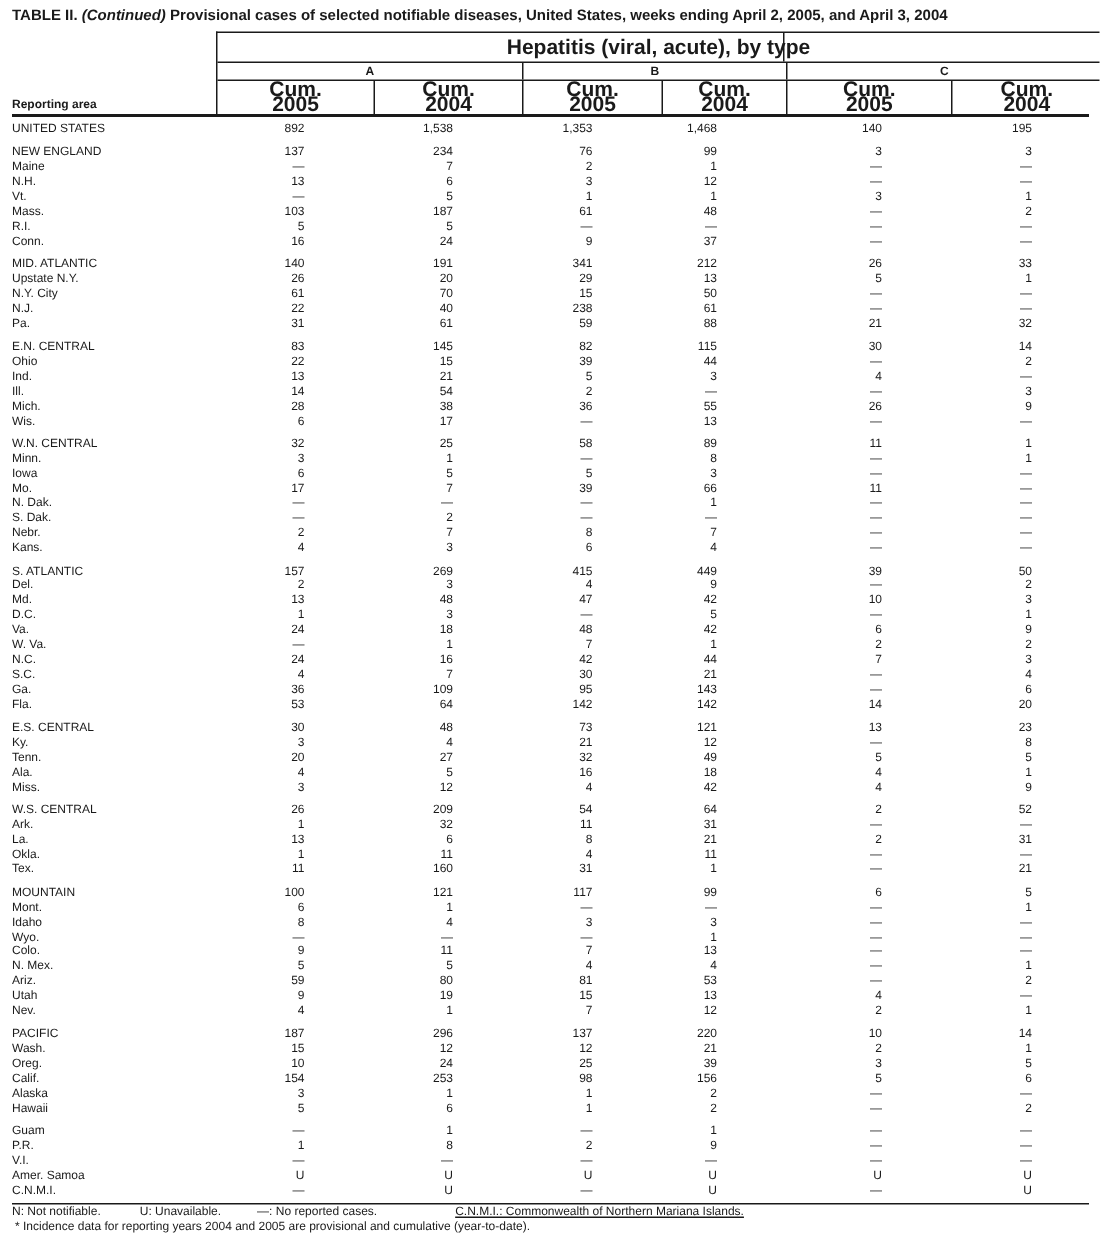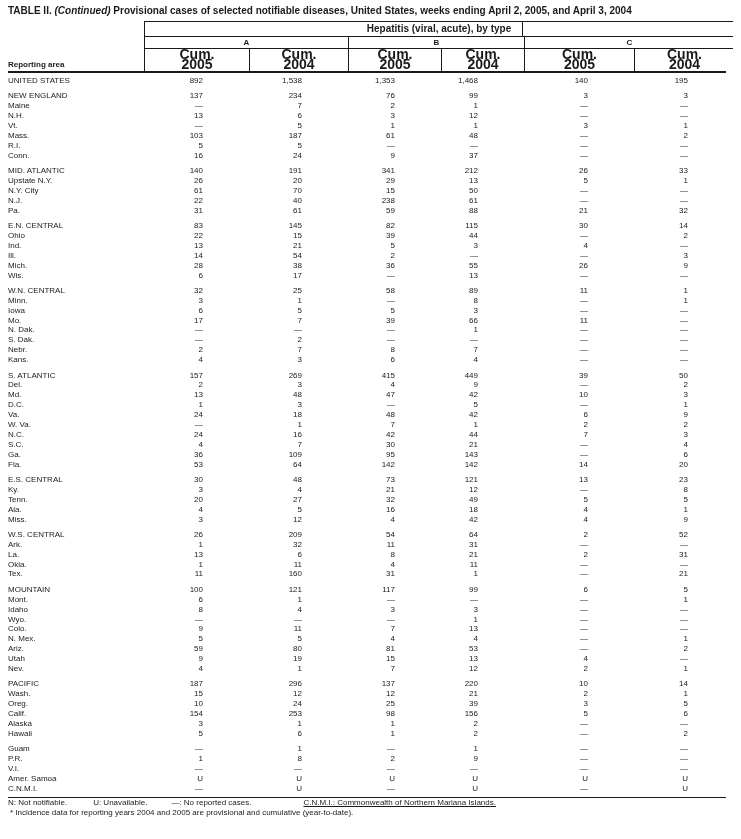--- a/index.html
+++ b/index.html
@@ -25,21 +25,21 @@
     grid-template-columns: 136px 589px;
     border-bottom: 2px solid #1a1a1a;
   }
   .thead-left {
     display: flex; align-items: flex-end;
     font-weight: bold; font-size: 8px; padding-bottom: 2px;
   }
   .thead-right { border-top: 1px solid #1a1a1a; border-left: 1px solid #1a1a1a; }
   .hep-row {
     position: relative;
-    text-align: center; font-weight: bold; font-size: 10px;
+    text-align: center; font-weight: bold; font-size: 14px;
     padding: 1px 0 2px 0;
     border-bottom: 1px solid #1a1a1a;
   }
   .hep-row .bc-tick { position: absolute; right: 210px; top: 0; bottom: 0; width: 1px; background: #1a1a1a; }
   .abc-row {
     display: grid; grid-template-columns: 203px 176px 210px;
     border-bottom: 1px solid #1a1a1a;
   }
   .abc-row .grp { text-align: center; font-weight: bold; font-size: 8px; padding: 1px 0; }
   .abc-row .grp + .grp { border-left: 1px solid #1a1a1a; }

